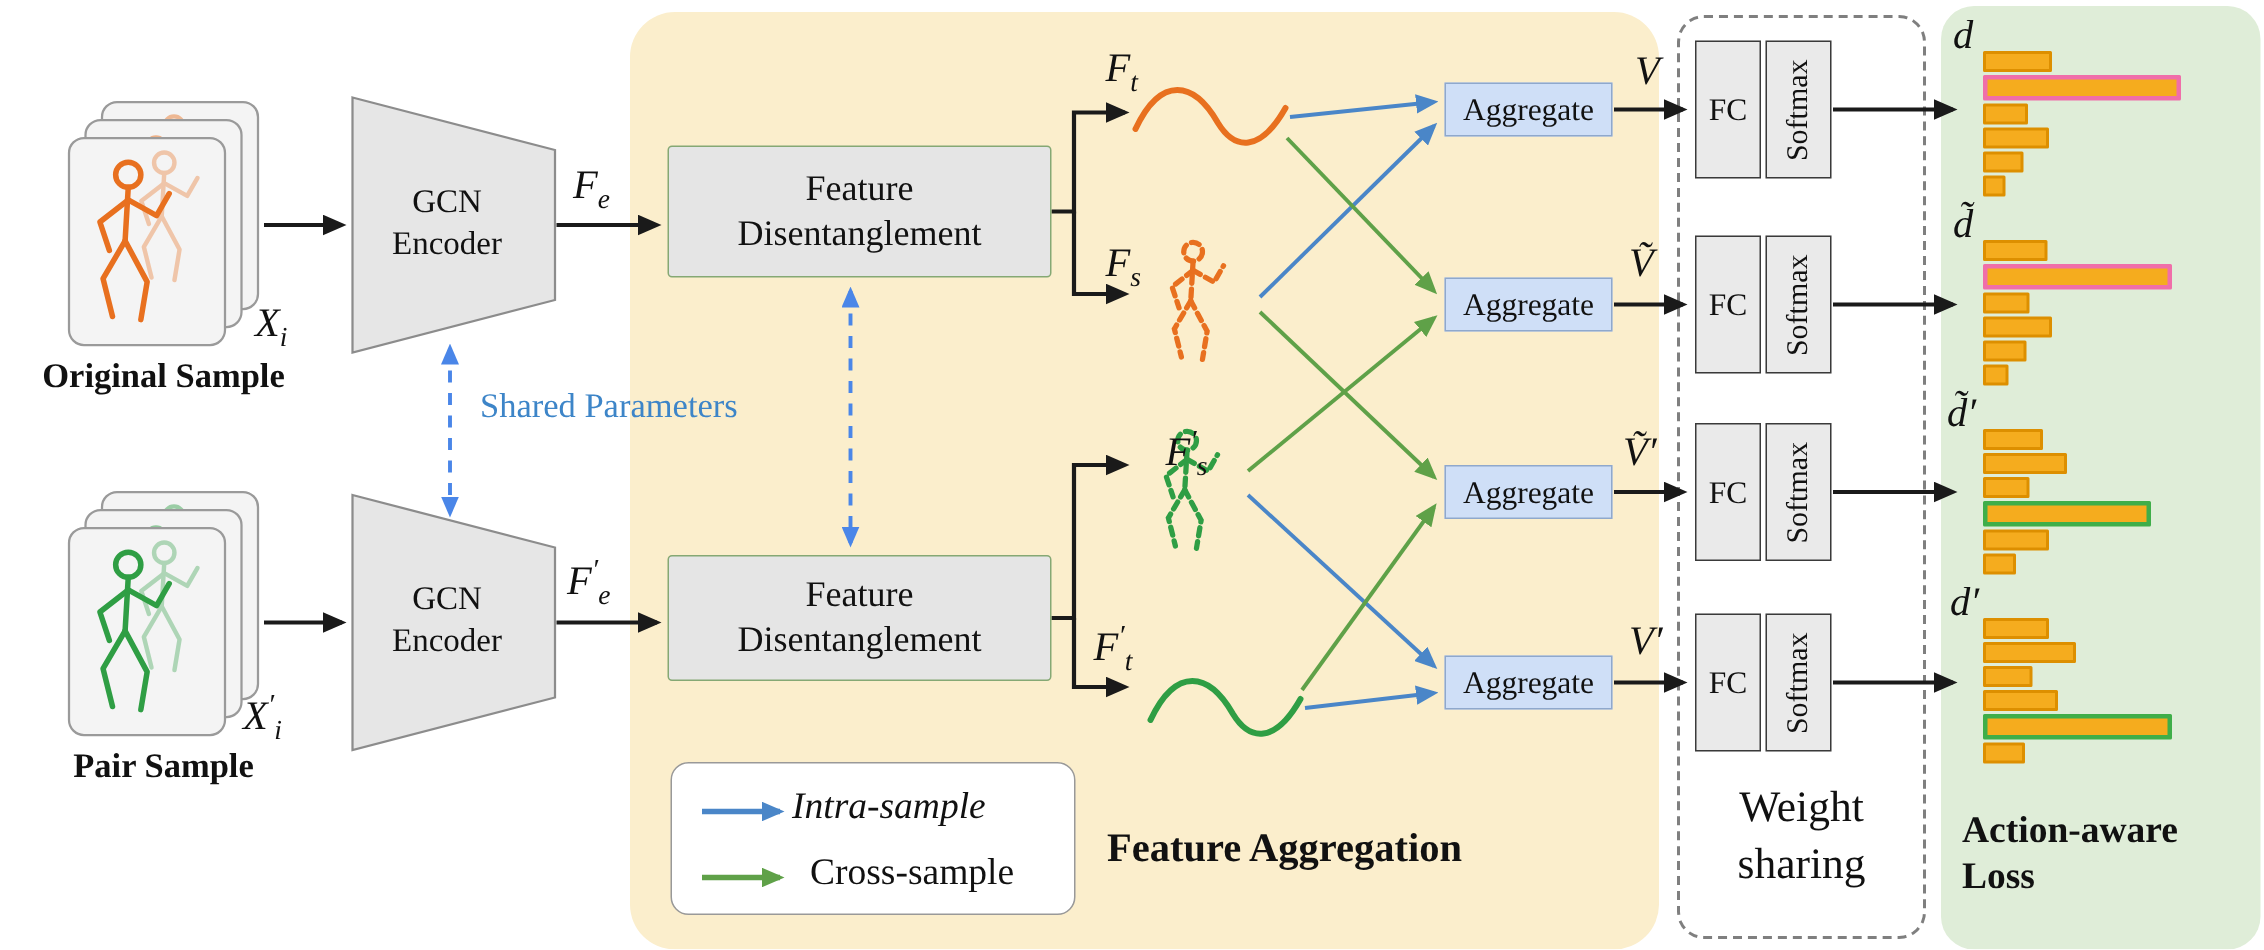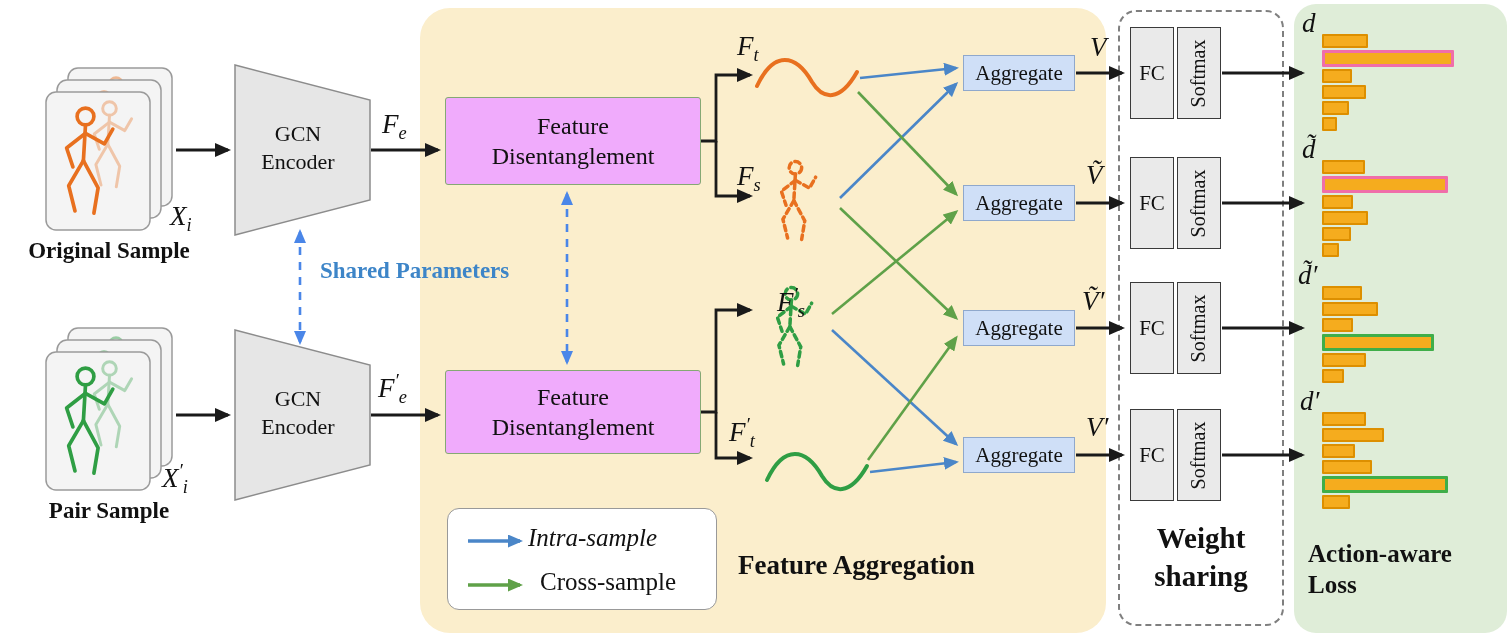--- a/index.html
+++ b/index.html
@@ -6,24 +6,24 @@
   #stage{position:relative;width:1509px;height:633px;background:#ffffff;overflow:hidden;
          font-family:"Liberation Serif",serif;color:#111;}
   .region{position:absolute;z-index:0;}
   #region-yellow{left:420px;top:8px;width:686px;height:625px;background:#FBEECC;border-radius:30px;}
   #region-weight{left:1118px;top:10px;width:166px;height:616px;background:#ffffff;
                  border:2px dashed #7f7f7f;border-radius:18px;box-sizing:border-box;}
   #region-green{left:1294px;top:4px;width:213px;height:629px;background:#DFEDD8;border-radius:22px;}
   #legend-box{position:absolute;left:447px;top:508px;width:270px;height:102px;background:#ffffff;
               border:1.5px solid #999;border-radius:12px;z-index:0;box-sizing:border-box;}
   svg.overlay{position:absolute;left:0;top:0;z-index:1;pointer-events:none;}
-  .abs{position:absolute;z-index:2;font-weight:bold;}
+  .abs{position:absolute;z-index:2;}
   .box{position:absolute;z-index:2;display:flex;align-items:center;justify-content:center;
        text-align:center;box-sizing:border-box;}
-  .fd-box{background:#f0abfc;border:1.5px solid #85A874;font-size:24px;line-height:1.25;border-radius:3px;}
+  .fd-box{background:#e5e5e5;border:1.5px solid #85A874;font-size:24px;line-height:1.25;border-radius:3px;}
   .agg-box{background:#CFDFF7;border:1.5px solid #8FA8CC;font-size:21px;}
   .fc-box,.sm-box{background:#EAEAEA;border:1.6px solid #3a3a3a;font-size:21px;}
   .sm-box span{transform:rotate(-90deg);white-space:nowrap;}
   .gcn-label{position:absolute;z-index:2;font-size:22px;text-align:center;line-height:1.25;}
   .math{position:absolute;z-index:2;font-style:italic;font-size:27px;font-family:"Liberation Serif",serif;}
   .math sub{font-size:68%;}
   .math sup{font-size:72%;}
   .bold-label{position:absolute;z-index:2;font-weight:bold;}
   .legend-text{position:absolute;z-index:2;font-size:25px;}
   .hist{position:absolute;z-index:2;display:flex;flex-direction:column;gap:2px;}

